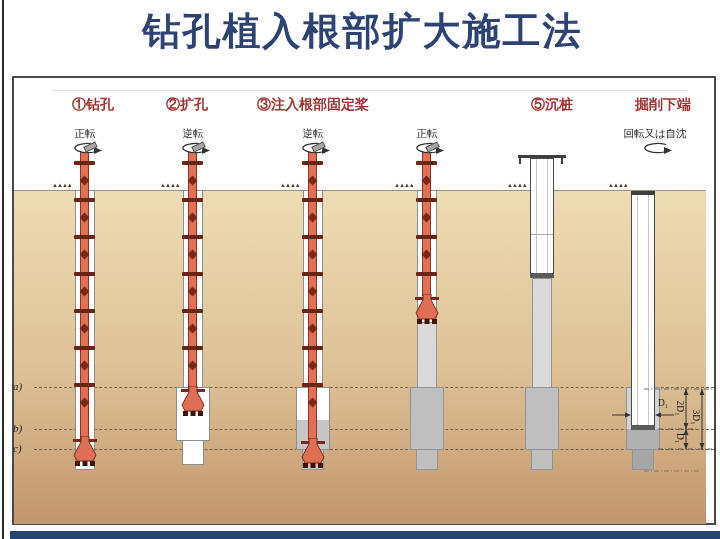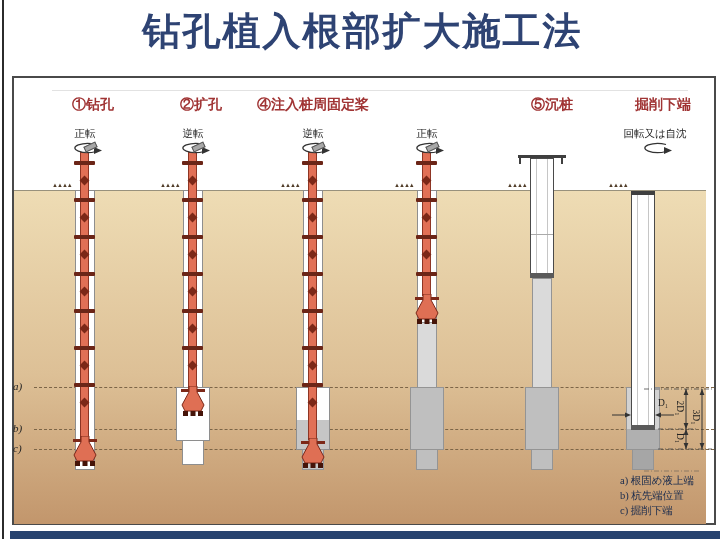--- a/index.html
+++ b/index.html
@@ -46,22 +46,22 @@
 
 <div id="page">
   <div id="left-line"></div>
   <div id="title">钻孔植入根部扩大施工法</div>
 
   <div id="panel"></div>
   <div id="ground"></div>
   <div id="faint-line"></div>
 
   <div class="steplabel" style="left:85px">①钻孔</div>
-  <div class="steplabel" style="left:193px">②扩孔</div>
-  <div class="steplabel" style="left:305px">④注入桩周固定桨</div>
+  <div class="steplabel" style="left:179px">②扩孔</div>
+  <div class="steplabel" style="left:305px">③注入根部固定桨</div>
   <div class="steplabel" style="left:544px">⑤沉桩</div>
   <div class="steplabel" style="left:655px">掘削下端</div>
 
   <div class="rotlabel" style="left:85px">正転</div>
   <div class="rotlabel" style="left:193px">逆転</div>
   <div class="rotlabel" style="left:313px">逆転</div>
   <div class="rotlabel" style="left:427px">正転</div>
   <div class="rotlabel" style="left:655px">回転又は自沈</div>
 
   <svg class="rotarrow" style="left:85px" width="40" height="14" viewBox="0 0 40 14">
@@ -241,20 +241,15 @@
       <polygon points="86,64 83.6,58 88.4,58"></polygon>
       <polygon points="102,4 99.6,10 104.4,10"></polygon>
       <polygon points="102,64 99.6,58 104.4,58"></polygon>
     </g>
   </svg>
   <div class="dimlabel" style="left:658px;top:398px">D₁</div>
   <div class="dimlabel vert" style="left:668px;top:403px;width:24px">2D₁</div>
   <div class="dimlabel vert" style="left:671px;top:433px;width:18px">D₁</div>
   <div class="dimlabel vert" style="left:684px;top:412px;width:24px">3D₁</div>
 
-  <div id="legend">
-    <div>a) 根固め液上端</div>
-    <div>b) 杭先端位置</div>
-    <div>c) 掘削下端</div>
-  </div>
 
   <div id="footer-bar"></div>
 </div>
 
 </body></html>

